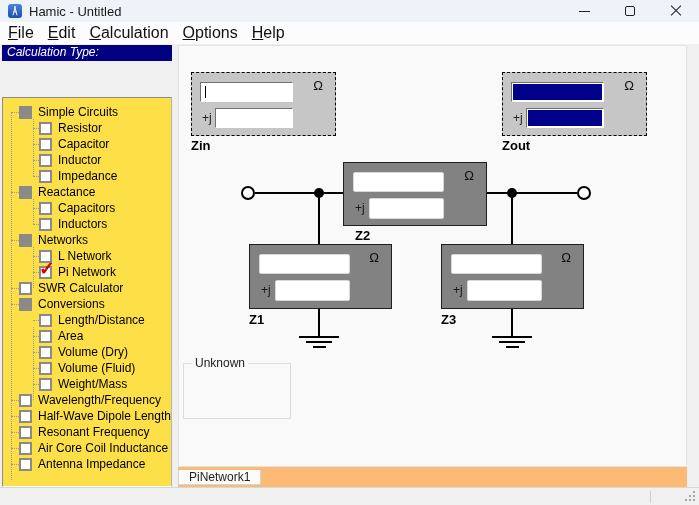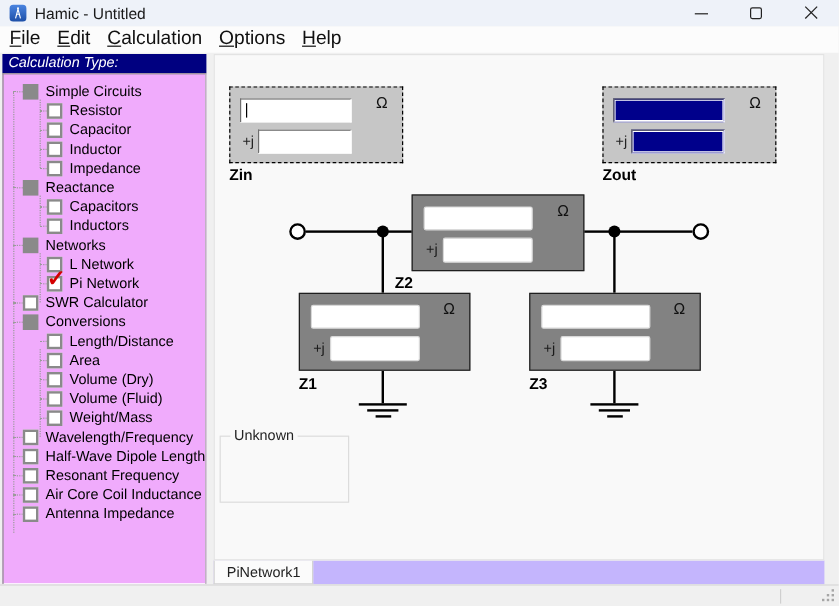--- a/index.html
+++ b/index.html
@@ -28,59 +28,59 @@
   .menubar { height:22px; background:#fcfcfc; display:flex; align-items:center; padding-left:1px; flex:0 0 auto; }
   .menu-item { padding:2px 7px; font-size:16px; color:#111; }
   .u { text-decoration:underline; }
 
   
   .content { flex:1 1 auto; display:flex; padding:1px 12px 0 2px; gap:6px; min-height:0; }
   .panel-header { height:16px; background:#000080; color:#ffffff; font-style:italic; font-size:12px; line-height:15px; padding-left:5px; flex:0 0 auto; white-space:nowrap; overflow:hidden; }
 
   
   .left-panel { width:170px; flex:0 0 auto; display:flex; flex-direction:column; }
-  .tree { flex:1 1 auto; background:#f0abfc; border:1px solid #8c8c8c; border-bottom-color:#ffffff; border-right-color:#b5b5b5; position:relative; padding-top:6px; overflow:hidden; }
+  .tree { flex:1 1 auto; background:#fde047; border:1px solid #8c8c8c; border-bottom-color:#ffffff; border-right-color:#b5b5b5; position:relative; padding-top:6px; overflow:hidden;margin-top:36px; }
   .spine { position:absolute; width:0; border-left:1px dotted #9a9a9a; }
   #spine-root { left:8px; top:14px; height:368px; }
   #spine-g1 { left:30px; top:21px; height:57px; }
   #spine-g2 { left:30px; top:101px; height:25px; }
   #spine-g3 { left:30px; top:149px; height:41px; }
   #spine-g4 { left:30px; top:229px; height:73px; }
   .tree-row { height:16px; display:flex; align-items:center; position:relative; cursor:default; }
   .stub { height:0; border-top:1px dotted #9a9a9a; flex:0 0 auto; }
   .lvl0 .stub { margin-left:8px; width:8px; }
   .lvl1 .stub { margin-left:30px; width:6px; }
   .glyph { width:13px; height:13px; flex:0 0 auto; position:relative; }
   .glyph.parent { background:#8a8a8a; }
   .glyph.box { background:#ffffff; border:2px solid #8a8a8a; }
   .glyph .check { position:absolute; left:-2px; top:-9px; color:#d40000; font-size:19px; font-weight:bold; line-height:1; }
   .lbl { margin-left:6px; font-size:12px; color:#000; white-space:nowrap; }
 
   
   .main-panel { flex:1 1 auto; display:flex; flex-direction:column; min-width:0; }
   .main-body { flex:1 1 auto; background:#f9f9f9; border:1px solid #e3e3e3; position:relative; overflow:hidden; }
-  .tab-strip { height:20px; background:#c4b5fd; display:flex; flex:0 0 auto; }
+  .tab-strip { height:20px; background:#fdba74; display:flex; flex:0 0 auto;align-items:center; }
   .tab { background:#fbfbfb; border:1px solid #d4d4d4; border-top:none; padding:0 10px; font-size:12px; color:#222; display:flex; align-items:center; }
 
   
   .io-box { position:absolute; width:145px; height:64px; background:#c6c6c6; border:1px dashed #000; z-index:3; }
   #zin  { left:12px;  top:26px; }
   #zout { left:323px; top:26px; }
   .io-field { position:absolute; background:#fff; border:1px solid; border-color:#6f6f6f #ffffff #ffffff #6f6f6f; }
   .io-f1 { left:8px;  top:9px;  width:93px; height:20px; }
   .io-f2 { left:23px; top:35px; width:78px; height:20px; }
   .io-field.navy { background:#00008B; box-shadow:inset 0 0 0 1px #ffffff; }
   .caret { position:absolute; left:4px; top:3px; width:1px; height:12px; background:#000; }
   .omega { position:absolute; right:12px; top:5px; font-size:13px; color:#111; }
   .jlab  { position:absolute; left:10px; top:38px; font-size:12px; color:#222; }
   .z-label { position:absolute; font-weight:bold; font-size:13px; color:#000; z-index:4; }
   #zin-label  { left:12px;  top:92px; }
   #zout-label { left:323px; top:92px; }
   #z1-label { left:70px;  top:266px; }
-  #z2-label { left:150px; top:182px;text-align:right; }
+  #z2-label { left:176px; top:182px;text-align:right; }
   #z3-label { left:262px; top:266px; }
 
   .z-box { position:absolute; background:#828282; border:1px solid #1f1f1f; z-index:2; }
   #z2 { left:164px; top:116px; width:144px; height:64px; }
   #z1 { left:70px;  top:198px; width:143px; height:65px; }
   #z3 { left:262px; top:198px; width:143px; height:65px; }
   .z-field { position:absolute; background:#fff; border-radius:2px; border:1px solid #d8d8d8; }
   .z-f1 { left:9px;  top:9px;  width:91px; height:20px; }
   .z-f2 { left:25px; top:35px; width:75px; height:21px; }
   .z-box .jlab { left:11px; top:38px; color:#1a1a1a; }

